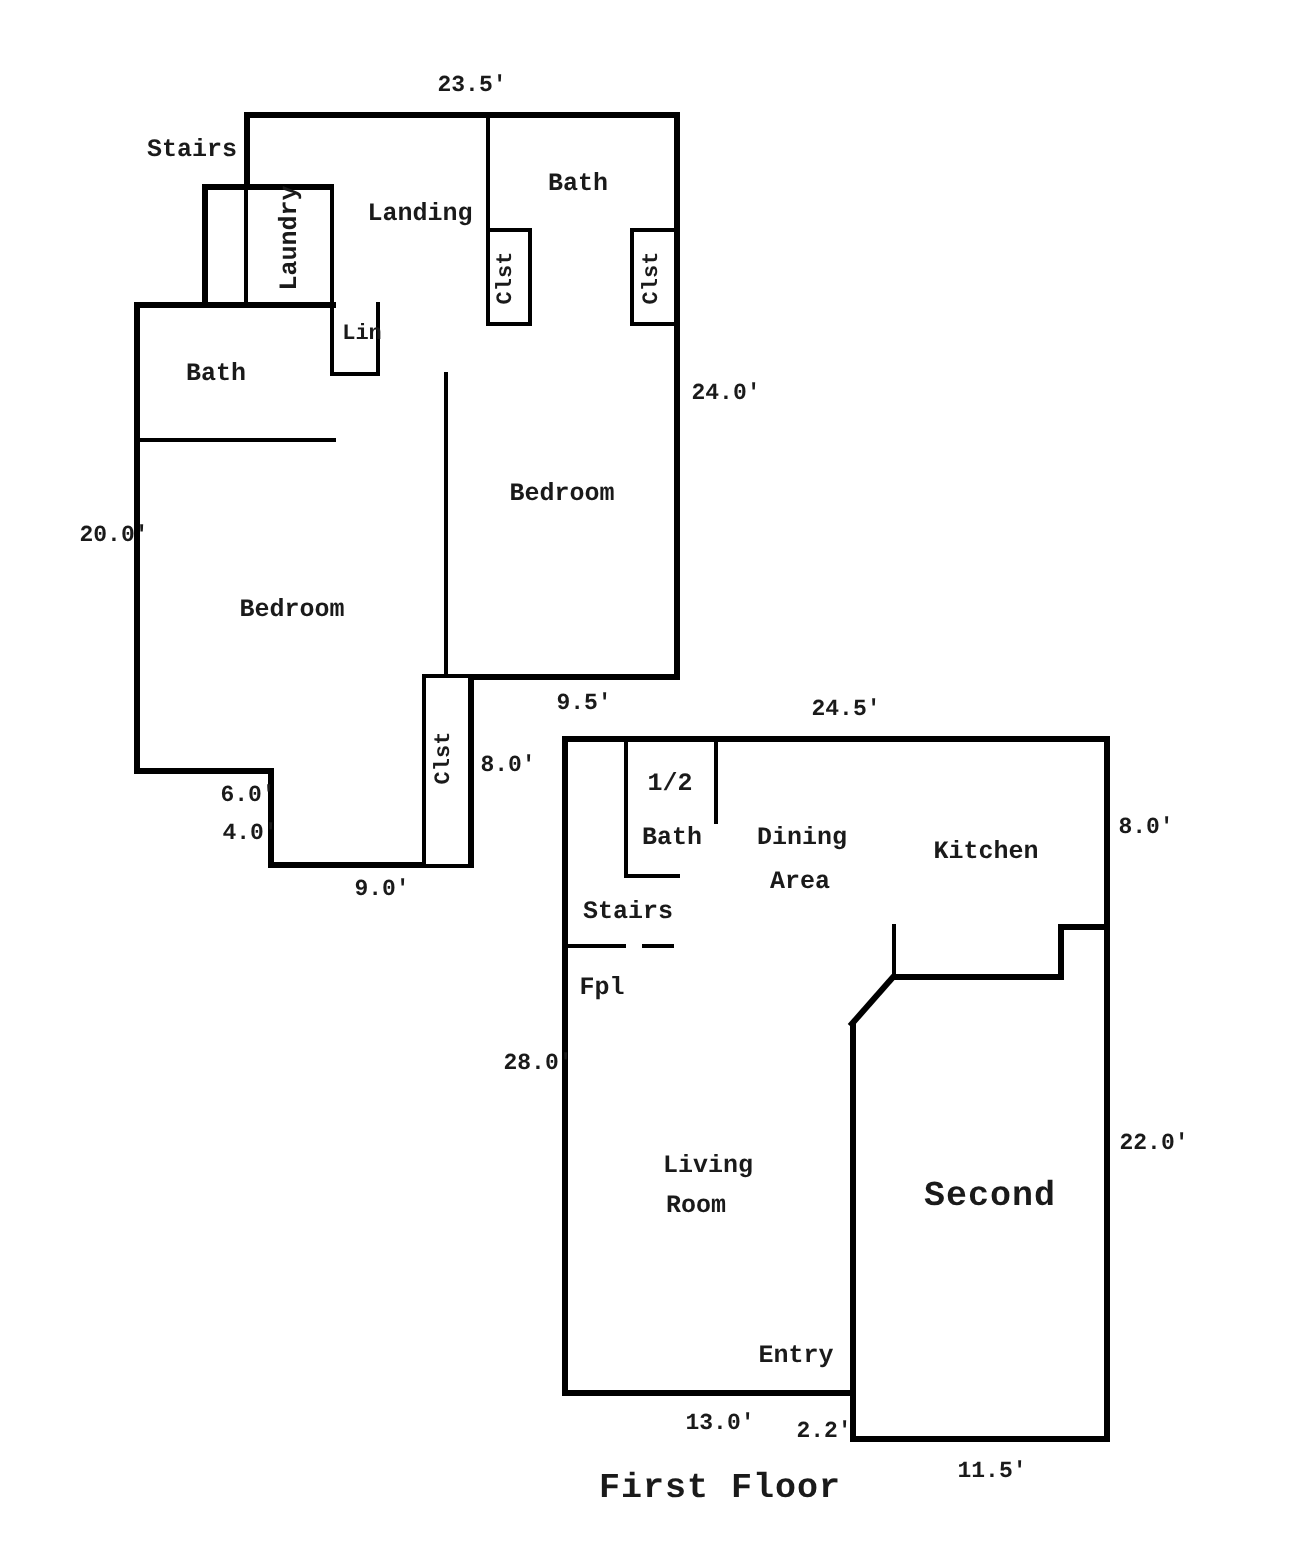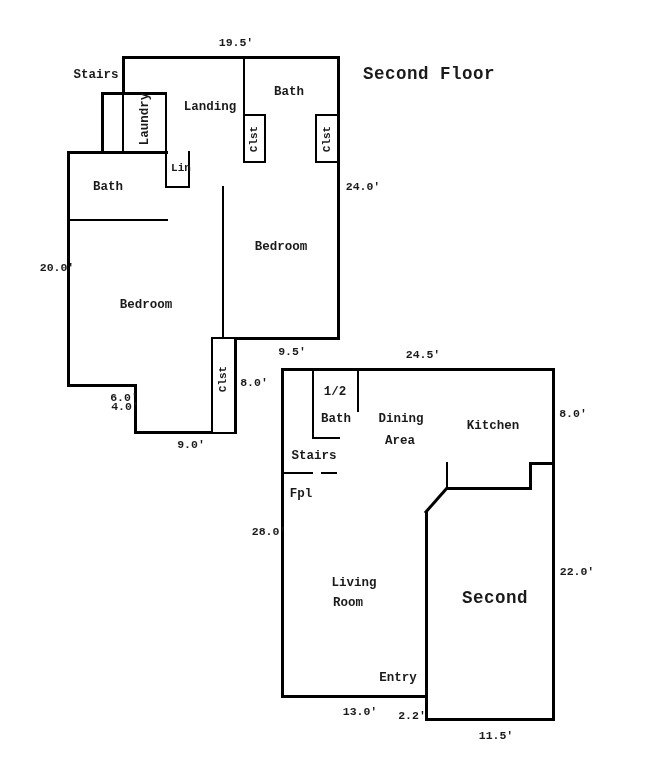--- a/index.html
+++ b/index.html
@@ -49,39 +49,38 @@
   <div class="w" style="left:165px;top:92px;width:2px;height:96px;"></div>
   <div class="w" style="left:188px;top:151px;width:2px;height:37px;"></div>
   <div class="w" style="left:165px;top:186px;width:25px;height:2px;"></div>
   <div class="w" style="left:67px;top:219px;width:101px;height:2px;"></div>
   <div class="w" style="left:222px;top:186px;width:2px;height:153px;"></div>
   <div class="w" style="left:243px;top:56px;width:2px;height:60px;"></div>
   <div class="box" style="left:243px;top:114px;width:23px;height:49px;"></div>
   <div class="box" style="left:315px;top:114px;width:24px;height:49px;"></div>
   <div class="box" style="left:211px;top:337px;width:25px;height:97px;"></div>
 
-  <div class="dim" style="left:236px;top:43px;">19.5'</div>
+  <div class="dim" style="left:236px;top:43px;">23.5'</div>
   <div class="lbl" style="left:96px;top:75px;">Stairs</div>
-  <div class="title" style="left:429px;top:75px;">Second Floor</div>
   <div class="lbl v" style="left:145px;top:119px;">Laundry</div>
   <div class="lbl" style="left:210px;top:107px;">Landing</div>
   <div class="lbl" style="left:289px;top:92px;">Bath</div>
   <div class="lbl sm v" style="left:254px;top:139px;">Clst</div>
   <div class="lbl sm v" style="left:327px;top:139px;">Clst</div>
-  <div class="dim" style="left:363px;top:187px;">24.0'</div>
+  <div class="dim" style="left:363px;top:197px;">24.0'</div>
   <div class="lbl sm" style="left:181px;top:168px;">Lin</div>
   <div class="lbl" style="left:108px;top:187px;">Bath</div>
   <div class="dim" style="left:57px;top:268px;">20.0'</div>
   <div class="lbl" style="left:146px;top:305px;">Bedroom</div>
   <div class="lbl" style="left:281px;top:247px;">Bedroom</div>
   <div class="dim" style="left:292px;top:352px;">9.5'</div>
   <div class="lbl sm v" style="left:223px;top:379px;">Clst</div>
   <div class="dim" style="left:254px;top:383px;">8.0'</div>
   <div class="dim" style="left:124px;top:398px;text-align:right;">6.0'</div>
-  <div class="dim" style="left:125px;top:407px;text-align:right;">4.0'</div>
+  <div class="dim" style="left:125px;top:417px;text-align:right;">4.0'</div>
   <div class="dim" style="left:191px;top:445px;font-family:Liberation Mono, monospace;">9.0'</div>
 
   <div class="w" style="left:281px;top:368px;width:274px;height:3px;"></div>
   <div class="w" style="left:552px;top:368px;width:3px;height:353px;"></div>
   <div class="w" style="left:425px;top:718px;width:130px;height:3px;"></div>
   <div class="w" style="left:425px;top:511px;width:3px;height:210px;"></div>
   <div class="w" style="left:281px;top:695px;width:147px;height:3px;"></div>
   <div class="w" style="left:281px;top:368px;width:3px;height:330px;"></div>
   <div class="w" style="left:446px;top:487px;width:85px;height:3px;"></div>
   <div class="w" style="left:529px;top:462px;width:3px;height:28px;"></div>
@@ -108,14 +107,15 @@
   <div class="lbl" style="left:301px;top:494px;">Fpl</div>
   <div class="dim" style="left:269px;top:532px;">28.0'</div>
   <div class="lbl" style="left:354px;top:583px;">Living</div>
   <div class="lbl" style="left:348px;top:603px;">Room</div>
   <div class="title" style="left:495px;top:599px;">Second</div>
   <div class="dim" style="left:577px;top:572px;">22.0'</div>
   <div class="lbl" style="left:398px;top:678px;">Entry</div>
   <div class="dim" style="left:360px;top:712px;">13.0'</div>
   <div class="dim" style="left:412px;top:716px;">2.2'</div>
   <div class="dim" style="left:496px;top:736px;">11.5'</div>
+  <div class="title" style="left:360px;top:745px;">First Floor</div>
 
 </div>
 
 </body></html>

